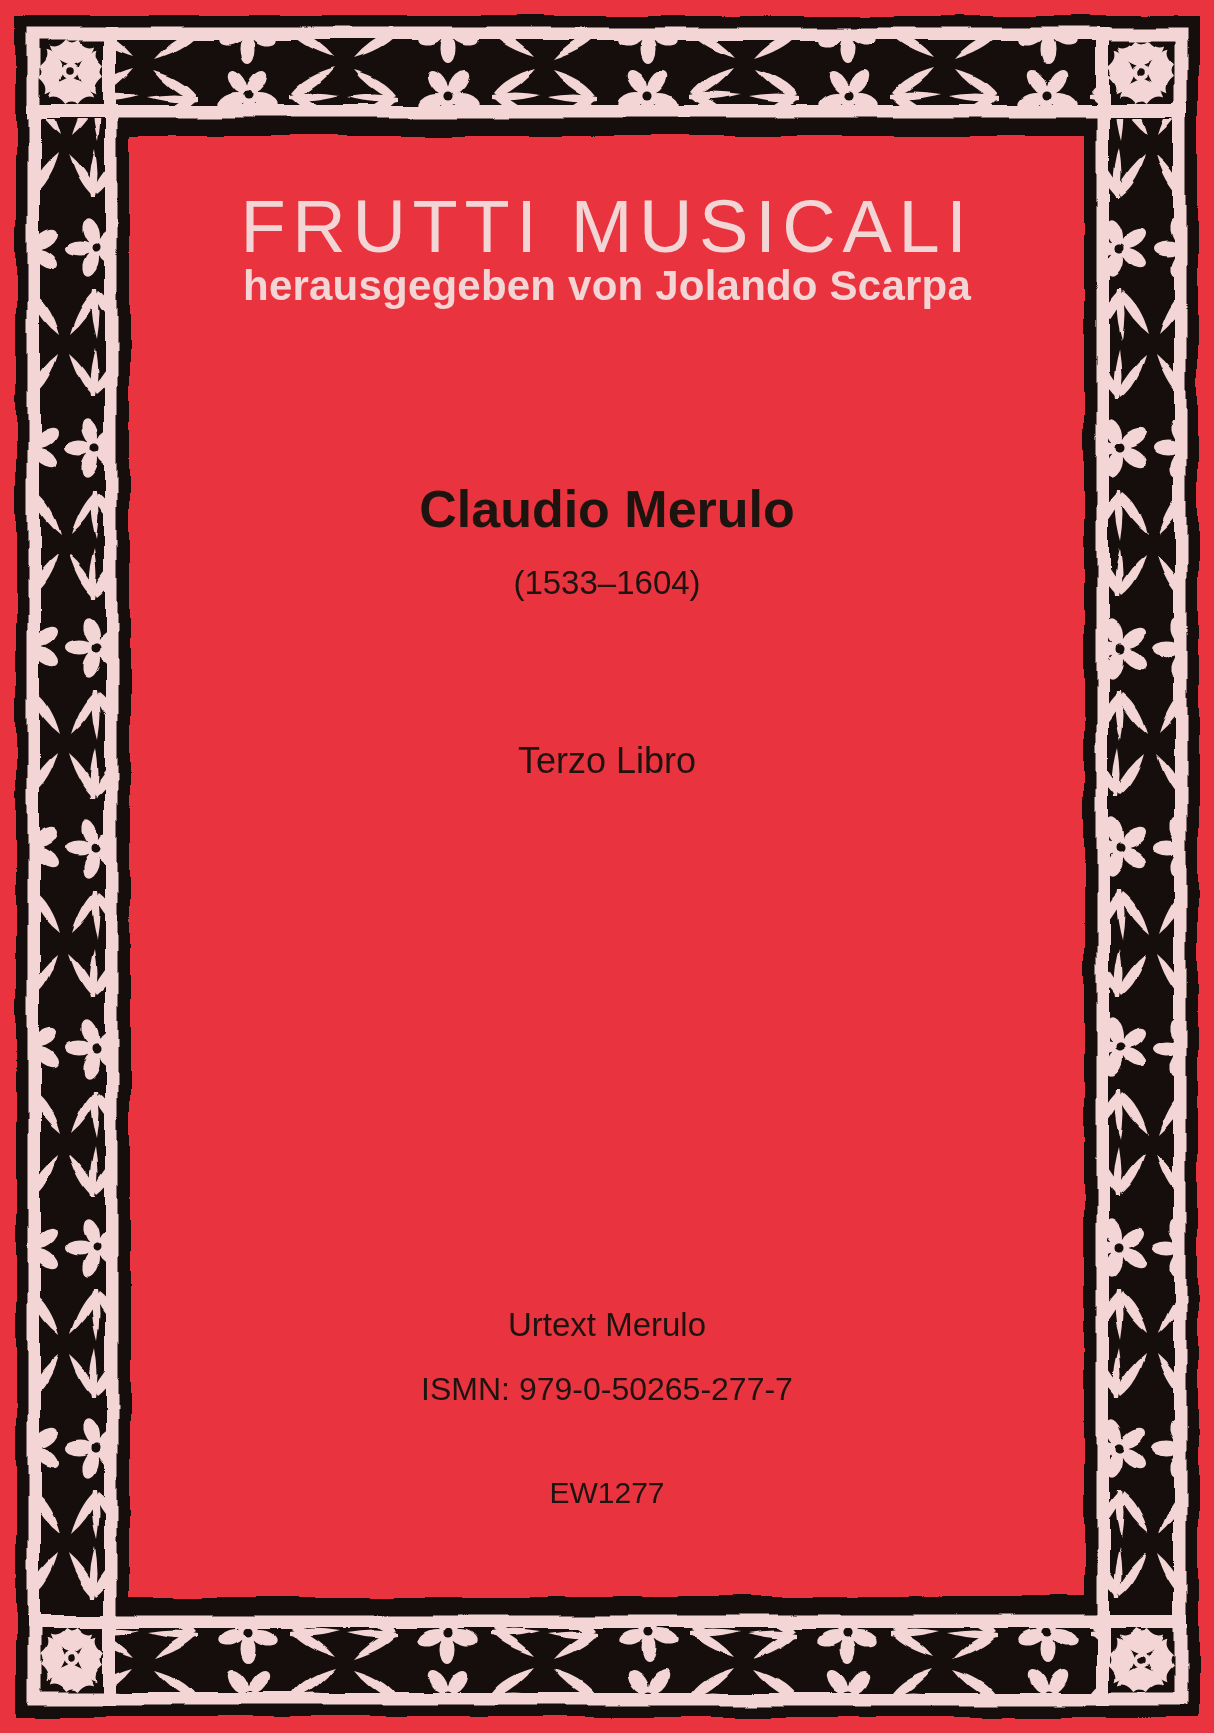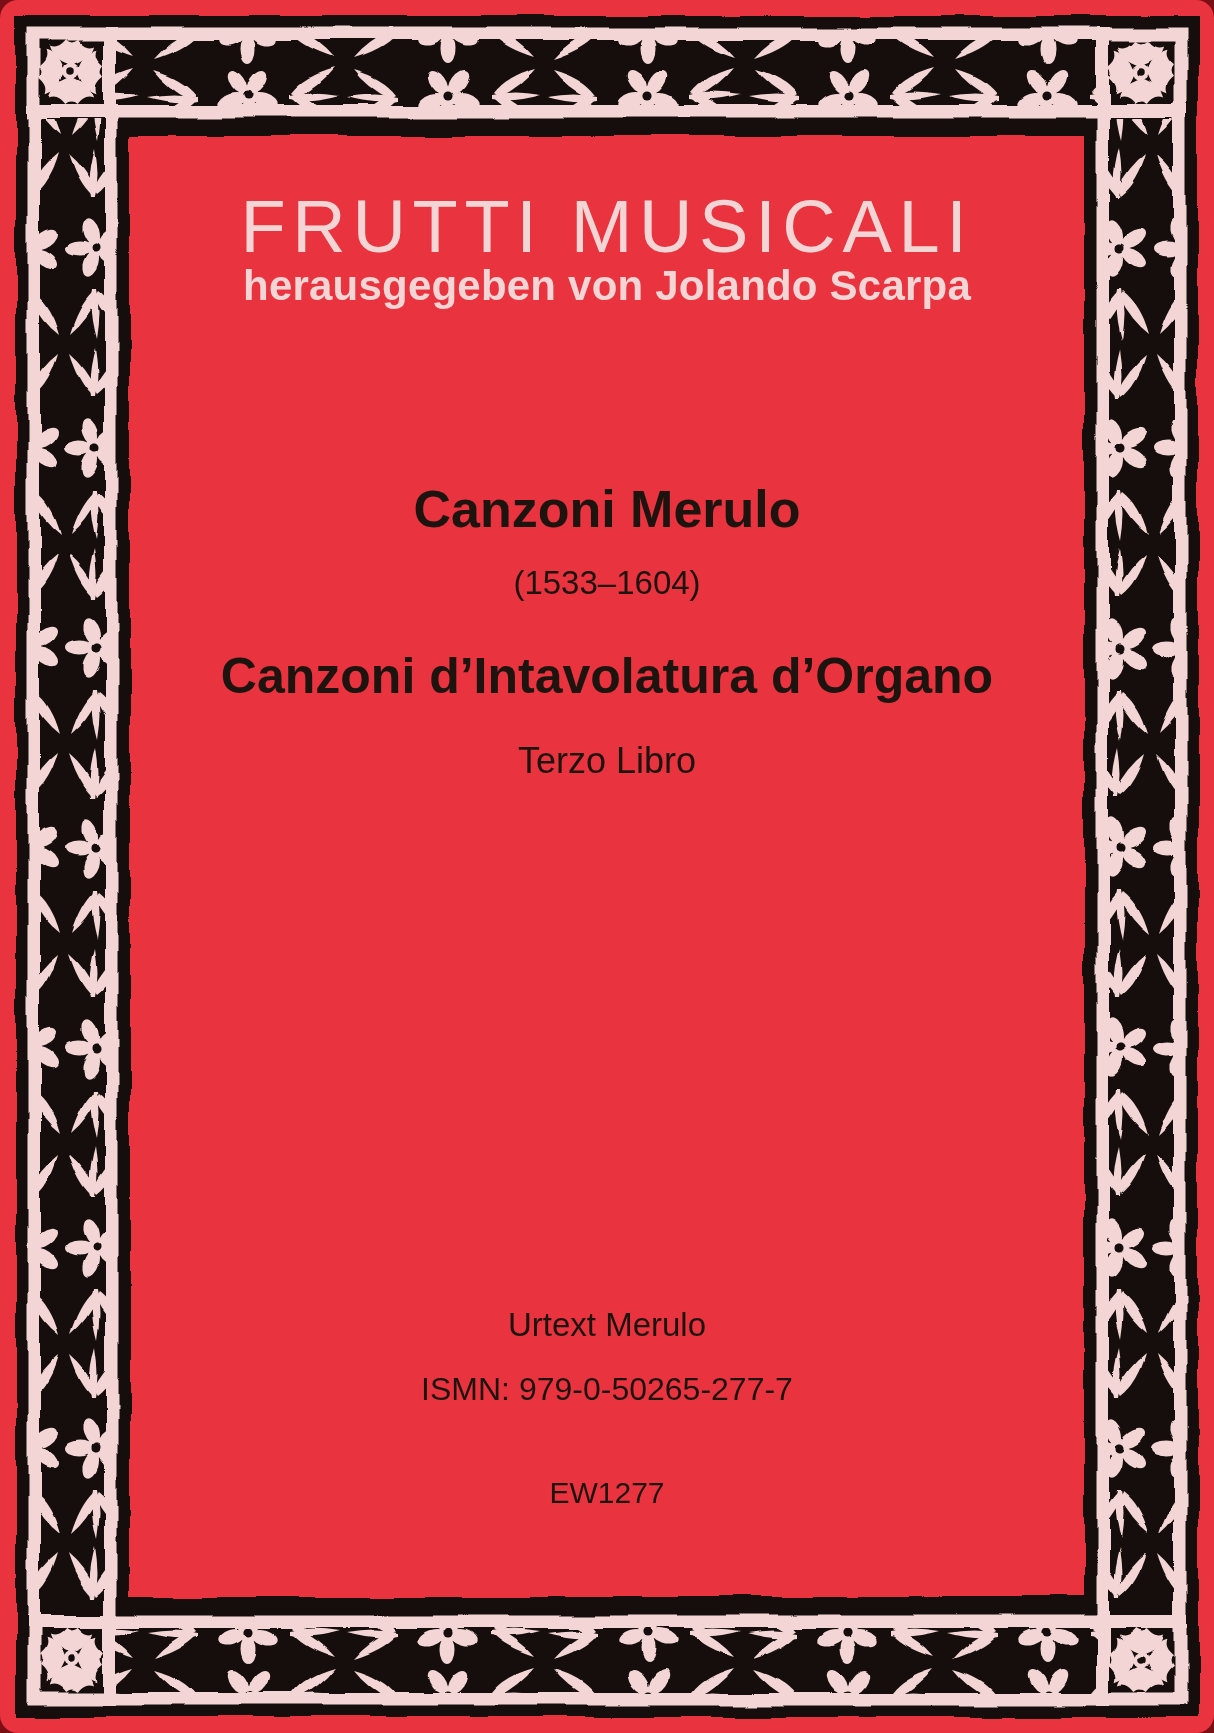--- a/index.html
+++ b/index.html
@@ -2,21 +2,20 @@
 <html><head>
 <meta charset="utf-8">
 <style>
   html,body{margin:0;padding:0;background:#7a0f16;}
   .page{
     position:relative;
     width:1214px;height:1733px;
     background:#e9333f;
     overflow:hidden;
     font-family:"Liberation Sans", sans-serif;
-    border-radius:18px;
   }
   .border-svg{position:absolute;inset:0;display:block;}
   .content{
     position:absolute;left:130px;top:0;width:954px;height:100%;
     text-align:center;
   }
   .txt{position:absolute;left:0;width:100%;line-height:1.15;white-space:nowrap;}
   .pink{color:#f2d5d4;}
   .blk{color:#1d1410;}
   .series-title{top:184px;font-size:74px;font-weight:100;letter-spacing:.09em;}
@@ -129,24 +128,23 @@
       <use href="#quatrefoil" transform="translate(1141,72) scale(0.82)"></use>
       <use href="#quatrefoil" transform="translate(72,1660) scale(0.82)"></use>
       <use href="#quatrefoil" transform="translate(1141,1660) scale(0.82)"></use>
     </g>
   </svg>
 
   <div class="content">
     <div class="txt pink series-title">FRUTTI MUSICALI</div>
     <div class="txt pink series-editor">herausgegeben von Jolando Scarpa</div>
 
-    <div class="txt blk composer">Canzoni Merulo</div>
+    <div class="txt blk composer">Claudio Merulo</div>
     <div class="txt blk dates">(1533–1604)</div>
 
-    <div class="txt blk work-title">Canzoni d’Intavolatura d’Organo</div>
     <div class="txt blk volume">Terzo Libro</div>
 
     <div class="txt blk urtext">Urtext Merulo</div>
     <div class="txt blk ismn">ISMN: 979-0-50265-277-7</div>
     <div class="txt blk catalog">EW1277</div>
 
   </div>
 </div>
 
 </body></html>

